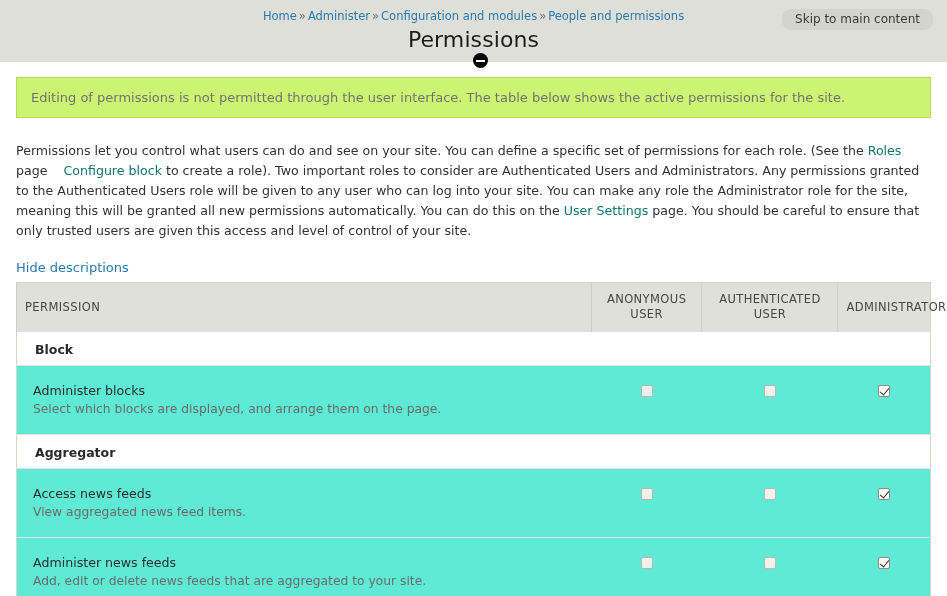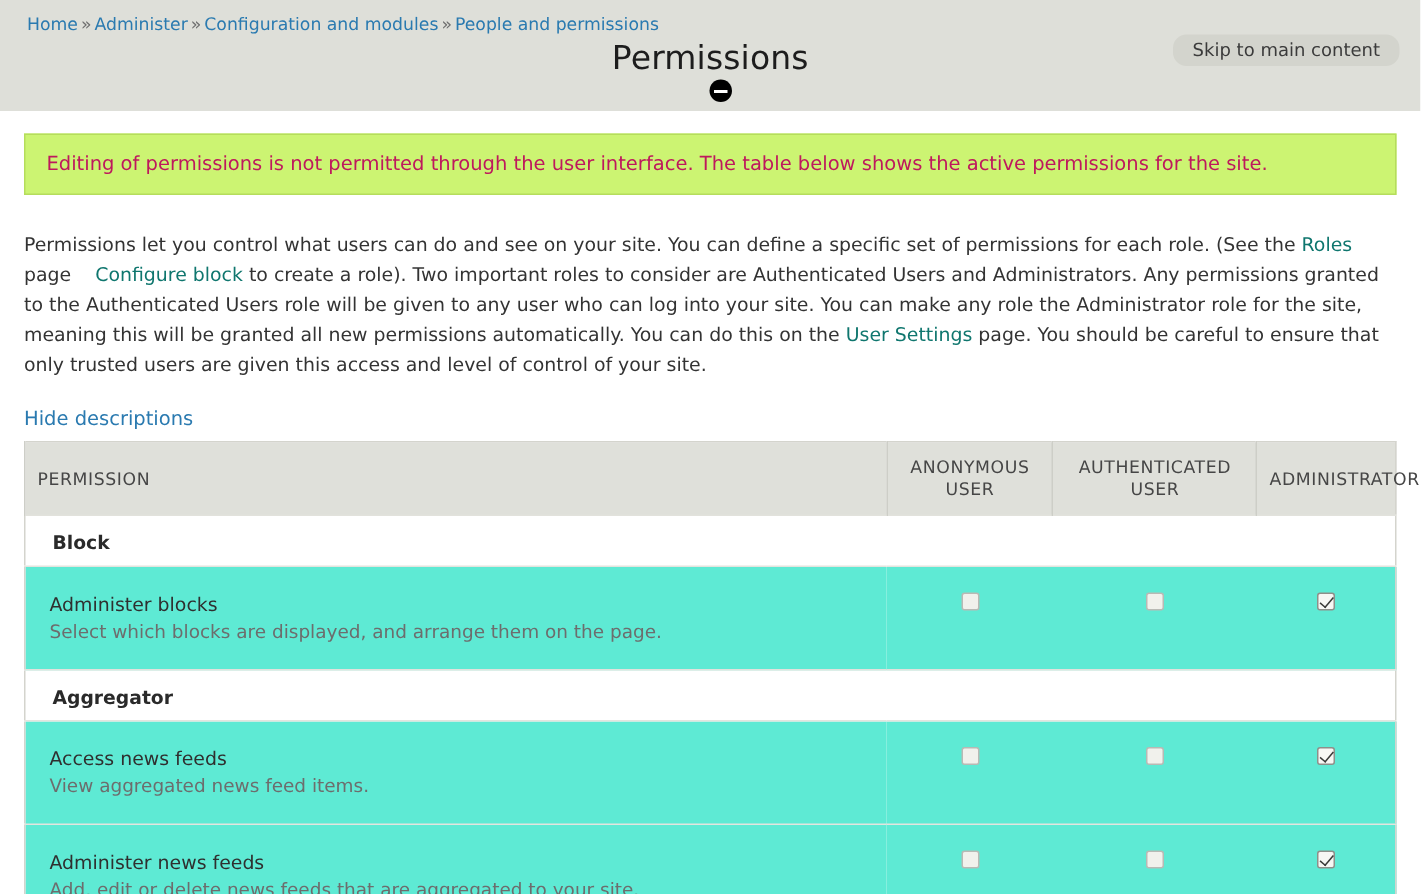--- a/index.html
+++ b/index.html
@@ -9,23 +9,24 @@
     overflow: hidden;
     background: #ffffff;
     font-family: "DejaVu Sans", "Liberation Sans", sans-serif;
     font-size: 13px;
     color: #333333;
   }
 
   
   .page-header {
     position: relative;
-    height: 74px;
+    height: 62px;
     background: #dedfd9;
     padding: 8px 18px 0 18px;
+    text-align: center;
   }
   .breadcrumb {
     font-size: 11.5px;
     color: #5a5a5a;
     line-height: 16px;
     white-space: nowrap;
   }
   .breadcrumb a {
     color: #2a7ab0;
     text-decoration: none;
@@ -59,40 +60,40 @@
   .collapse-icon::after {
     content: "";
     position: absolute;
     left: 3px; right: 3px;
     top: 6.5px;
     height: 2px;
     background: #ffffff;
   }
   .skip-link {
     position: absolute;
-    top: 23px; right: 14px;
+    top: 9px; right: 14px;
     background: #d3d4cd;
     border-radius: 9px;
     padding: 3px 13px 4px 13px;
     font-size: 12px;
     color: #3b3b3b;
     line-height: 14px;
     text-decoration: none;
     cursor: pointer;
   }
 
   
   .content {
     padding: 0 16px;
   }
   .notice {
     margin-top: 15px;
     background: #ccf472;
     border: 1px solid #b5dd5c;
-    color: #be185d;
+    color: #737373;
     font-size: 13px;
     line-height: 17px;
     padding: 11px 0 11px 14px;
     height: 41px;
   }
   .intro {
     margin-top: 23px;
     font-size: 12.6px;
     line-height: 20px;
     color: #333333;

